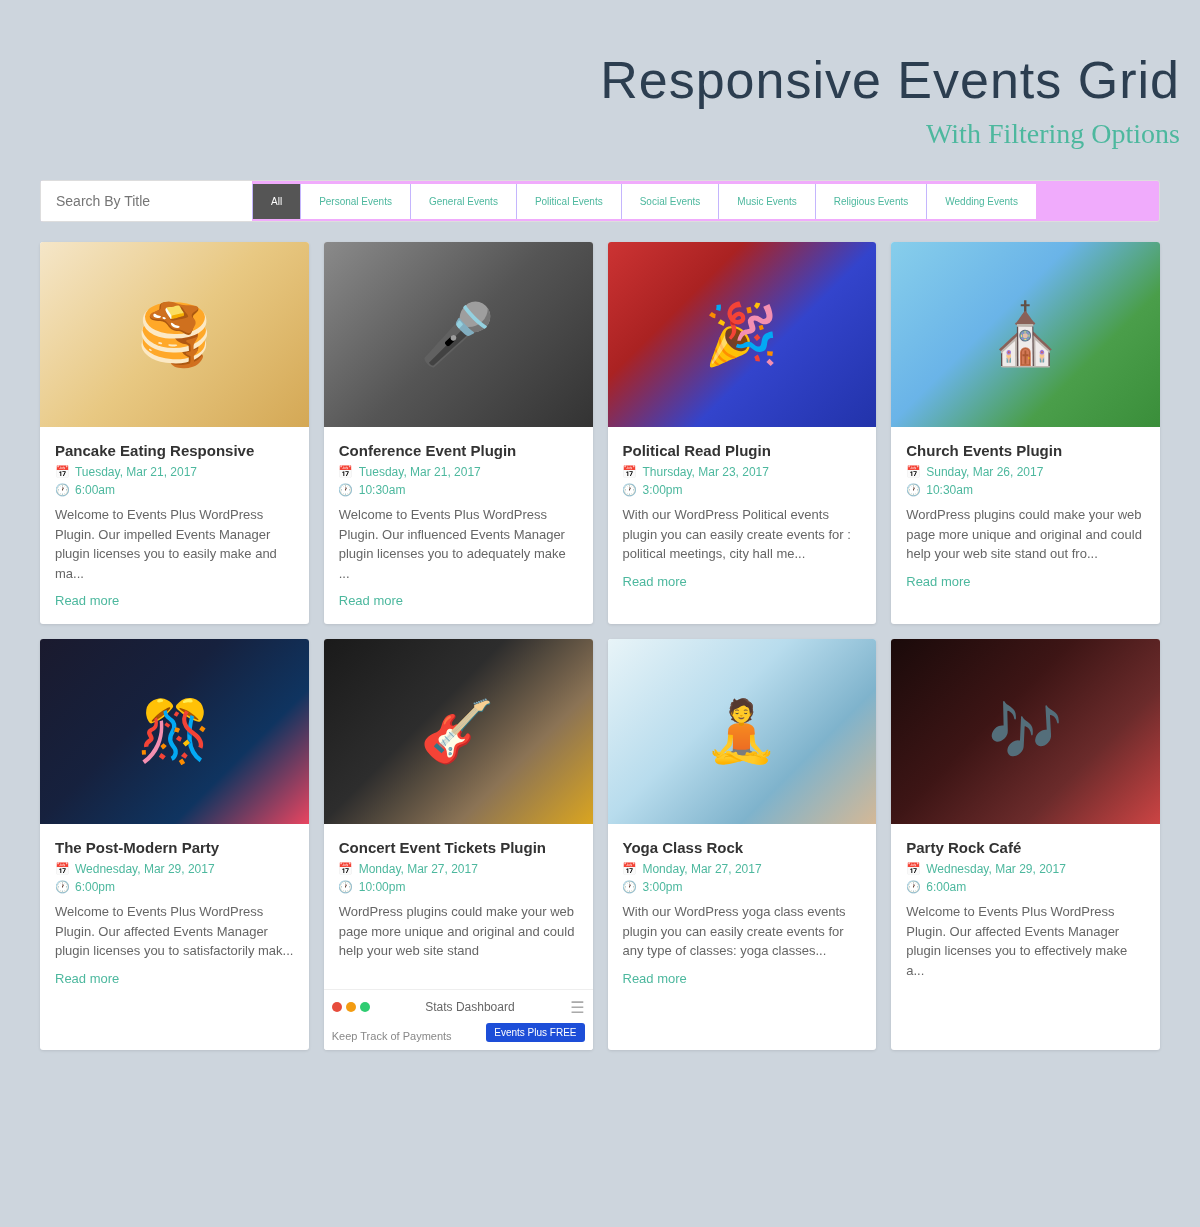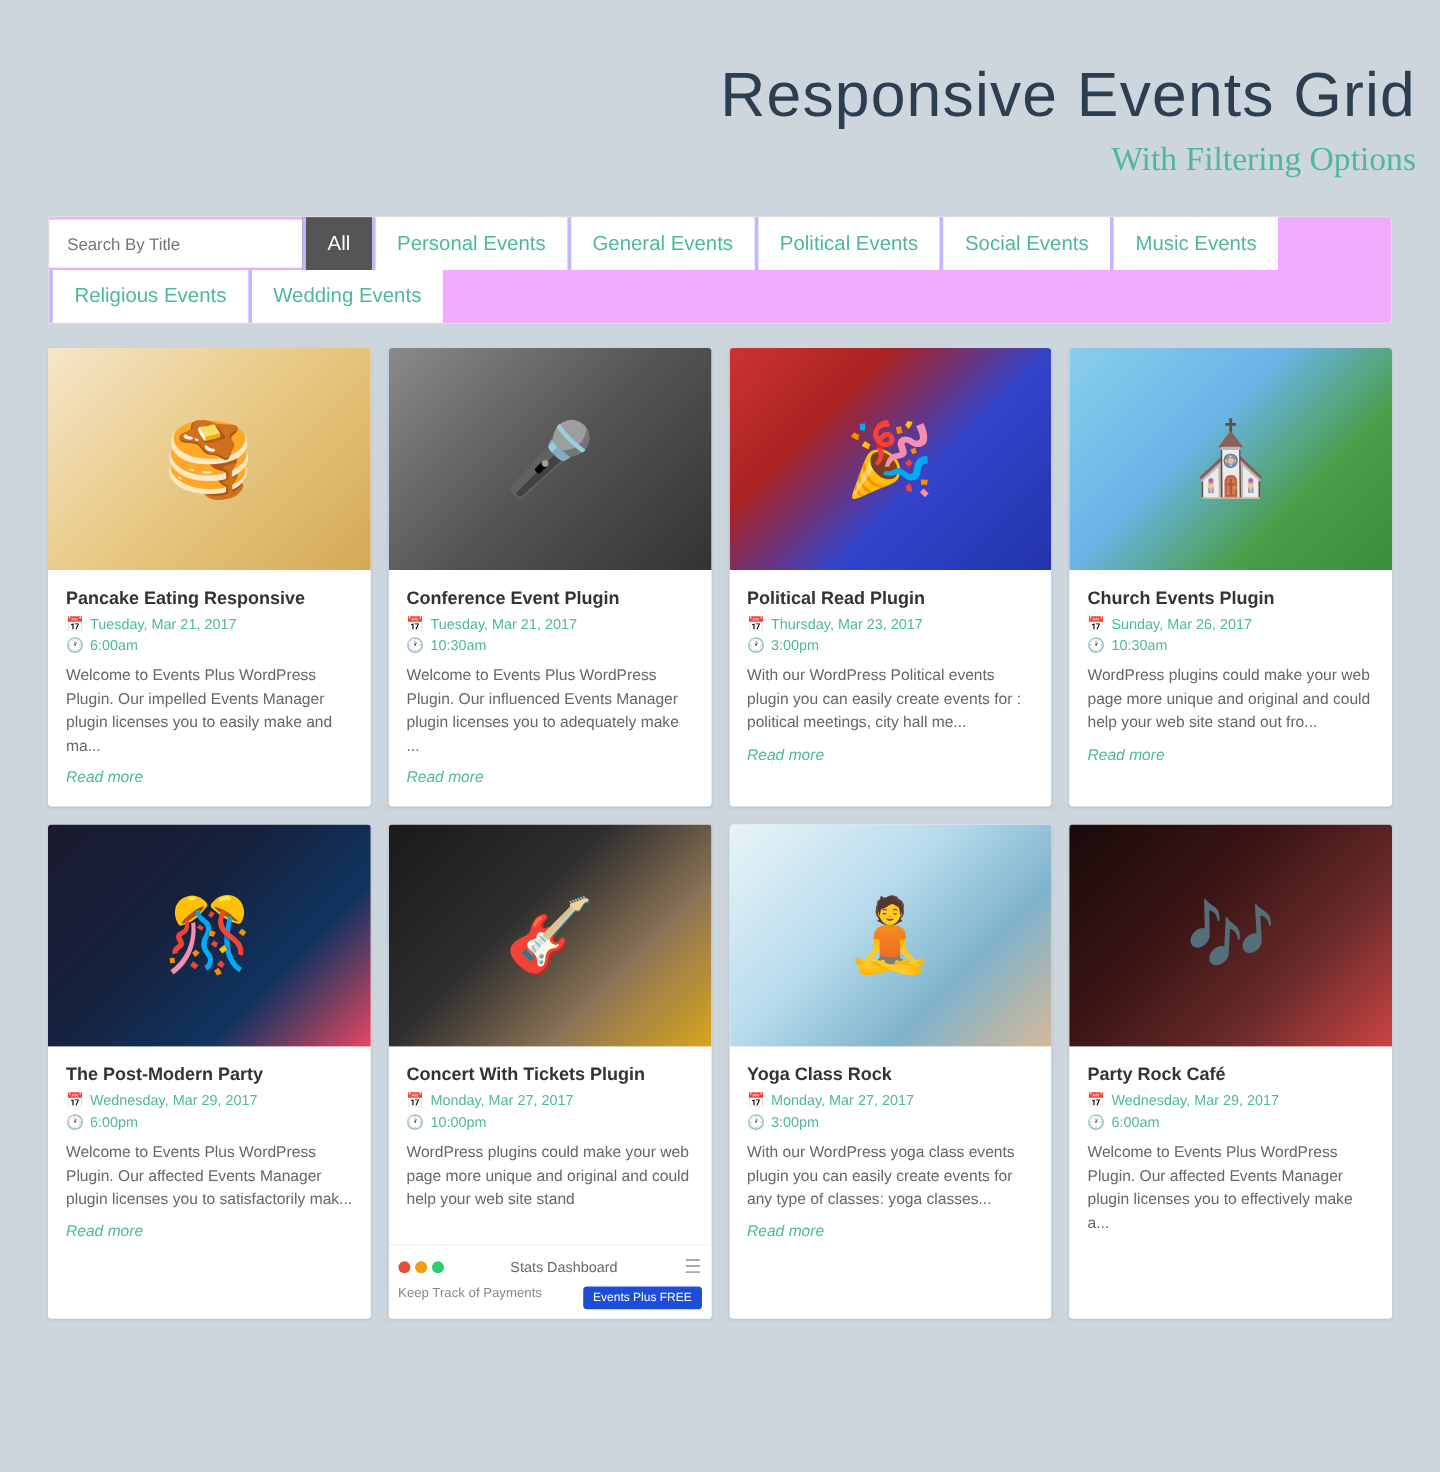--- a/index.html
+++ b/index.html
@@ -47,26 +47,26 @@
       border: none;
       outline: none;
       padding: 12px 15px;
       font-size: 14px;
       color: #999;
       min-width: 140px;
       flex: 0 0 auto;
     }
     .filter-btn {
       padding: 12px 18px;
-      font-size: 17px;
+      font-size: 10px;
       cursor: pointer;
       border: none;
       background: white;
       color: #4db89e;
-      border-left: 3px solid #c4b5fd;
+      border-left: 1px solid #c4b5fd;
       white-space: nowrap;
     }
     .filter-btn.active {
       background: #555;
       color: white;
     }
     .events-grid {
       display: grid;
       grid-template-columns: repeat(4, 1fr);
       gap: 15px;
@@ -109,21 +109,20 @@
       font-size: 13px;
       color: #666;
       line-height: 1.5;
       margin: 8px 0;
     }
     .read-more {
       font-size: 13px;
       color: #4db89e;
       cursor: pointer;
       font-weight: 500;
-      font-style: italic;
     }
 
     
     .img-pancake { background: linear-gradient(135deg, #f5e6c8 0%, #e8c882 50%, #d4a855 100%); }
     .img-conference { background: linear-gradient(135deg, #8a8a8a 0%, #555 50%, #333 100%); }
     .img-political { background: linear-gradient(135deg, #cc3333 0%, #aa2222 30%, #3344cc 60%, #2233aa 100%); }
     .img-church { background: linear-gradient(135deg, #87ceeb 0%, #6ab4e8 40%, #4a9e4a 70%, #3a8e3a 100%); }
     .img-party { background: linear-gradient(135deg, #1a1a2e 0%, #16213e 40%, #0f3460 70%, #e94560 100%); }
     .img-concert { background: linear-gradient(135deg, #1a1a1a 0%, #2d2d2d 40%, #8B7355 70%, #DAA520 100%); }
     .img-yoga { background: linear-gradient(135deg, #e8f4f8 0%, #b8dced 40%, #7fb3cc 70%, #d4b896 100%); }
@@ -240,21 +239,21 @@
       </div>
       <p class="event-description">Welcome to Events Plus WordPress Plugin. Our affected Events Manager plugin licenses you to satisfactorily mak...</p>
       <span class="read-more">Read more</span>
     </div>
   </div>
       <div class="event-card">
     <div class="event-card-img-placeholder img-concert" style="font-size:60px; display:flex; align-items:center; justify-content:center;">
       🎸
     </div>
     <div class="event-card-body">
-      <div class="event-card-title">Concert With Tickets Plugin</div>
+      <div class="event-card-title">Concert Event Tickets Plugin</div>
       <div class="event-meta">
         <span class="event-meta-icon">📅</span>
         <span>Monday, Mar 27, 2017</span>
       </div>
       <div class="event-meta">
         <span class="event-meta-icon">🕐</span>
         <span>10:00pm</span>
       </div>
       <p class="event-description">WordPress plugins could make your web page more unique and original and could help your web site stand</p>
 
@@ -262,21 +261,21 @@
   <div style="background: white; border-top: 1px solid rgb(238, 238, 238); padding: 8px 8px; margin-top: 5px;">
       <div style="display:flex;justify-content:space-between;align-items:center;">
         <div style="display:flex;gap:4px;">
           <div style="width:10px;height:10px;border-radius:50%;background:#e74c3c;"></div>
           <div style="width:10px;height:10px;border-radius:50%;background:#f39c12;"></div>
           <div style="width:10px;height:10px;border-radius:50%;background:#2ecc71;"></div>
         </div>
         <span style="font-size:12px;color:#666;">Stats Dashboard</span>
         <span style="font-size:16px;color:#aaa;">☰</span>
       </div>
-      <div style="display:flex;justify-content:space-between;align-items:flex-start;margin-top:6px;">
+      <div style="display:flex;justify-content:space-between;align-items:flex-end;margin-top:6px;">
         <span style="font-size:11px;color:#888;">Keep Track of Payments</span>
         <button style="background:#1d4ed8;color:white;border:none;padding:4px 8px;font-size:10px;border-radius:3px;cursor:pointer;">Events Plus FREE</button>
       </div>
     </div>
       </div>
       <div class="event-card">
     <div class="event-card-img-placeholder img-yoga" style="font-size:60px; display:flex; align-items:center; justify-content:center;">
       🧘
     </div>
     <div class="event-card-body">

